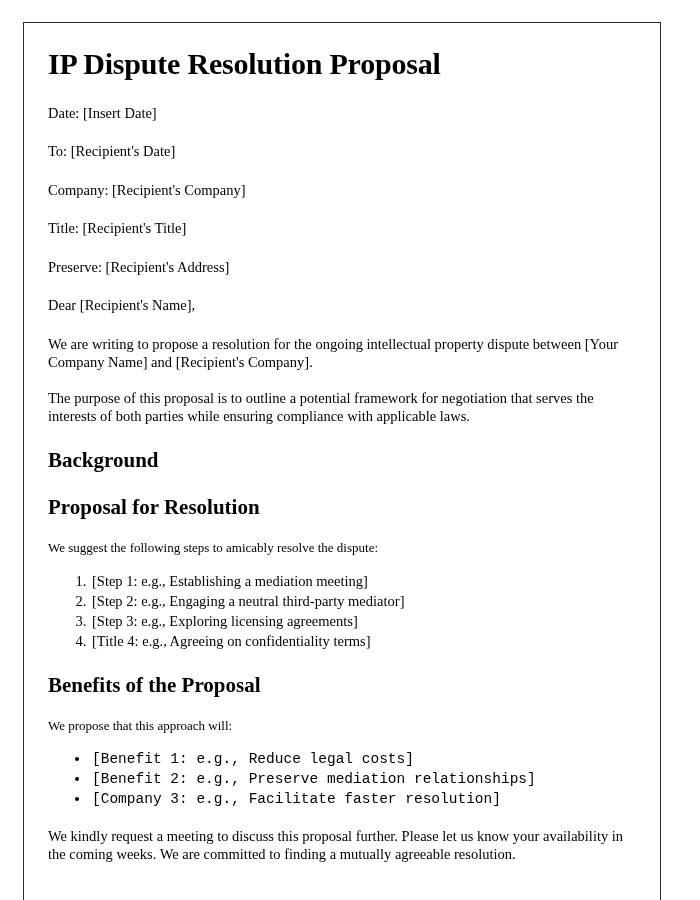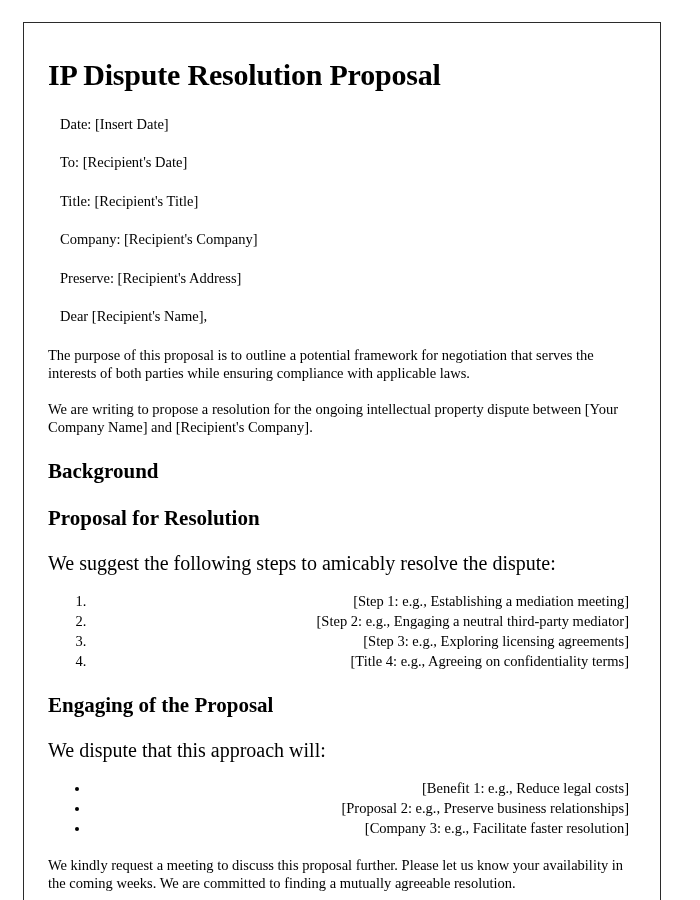--- a/index.html
+++ b/index.html
@@ -28,116 +28,116 @@
   }
 
   .page-inner {
     padding: 24px 31px 0 24px;
   }
 
   .doc-title {
     font-size: 30px;
     font-weight: bold;
     line-height: 1.15;
-    margin: 11px 0 22px 0;
+    margin: 0 0 22px 0;
     letter-spacing: -0.2px;
   }
 
   .field-line {
     font-size: 14.5px;
     line-height: 1.35;
-    margin: 0 0 19px 12px;
+    margin: 0 0 19px 0;
   }
 
   .body-par {
     font-size: 14.5px;
     line-height: 1.27;
     margin: 0 0 17px 0;
   }
 
   .sec-heading {
     font-size: 21px;
     font-weight: bold;
     line-height: 1.2;
     margin: 22px 0 20px 0;
   }
 
   .lead-in {
-    font-size: 20px;
+    font-size: 13px;
     line-height: 1.27;
     margin: 0 0 12px 0;
   }
 
   ol.steps,
   ul.benefits {
     font-size: 14.5px;
     line-height: 1.3;
     margin: 16px 0 14px 0;
     padding-left: 42px;
-    text-align: right;
   }
 
   ol.steps li,
   ul.benefits li {
     margin: 0 0 1px 0;
     padding-left: 2px;
   }
 
   ul.benefits {
     list-style-type: disc;
+    font-family: Liberation Mono, monospace;
   }
 
   .closing-par {
     font-size: 14.5px;
     line-height: 1.27;
     margin: 18px 0 0 0;
   }
 </style>
 </head>
 <body>
 
 <div class="page">
   <div class="page-inner">
 
     <h1 class="doc-title">IP Dispute Resolution Proposal</h1>
 
     <div>
       <p class="field-line">Date: [Insert Date]</p>
       <p class="field-line">To: [Recipient's Date]</p>
+      <p class="field-line">Company: [Recipient's Company]</p>
       <p class="field-line">Title: [Recipient's Title]</p>
-      <p class="field-line">Company: [Recipient's Company]</p>
       <p class="field-line">Preserve: [Recipient's Address]</p>
     </div>
 
     <p class="field-line">Dear [Recipient's Name],</p>
 
+    <p class="body-par">We are writing to propose a resolution for the ongoing intellectual property dispute between [Your Company Name] and [Recipient's Company].</p>
+
     <p class="body-par">The purpose of this proposal is to outline a potential framework for negotiation that serves the interests of both parties while ensuring compliance with applicable laws.</p>
-
-    <p class="body-par">We are writing to propose a resolution for the ongoing intellectual property dispute between [Your Company Name] and [Recipient's Company].</p>
 
     <h2 class="sec-heading">Background</h2>
 
 
     <h2 class="sec-heading">Proposal for Resolution</h2>
 
     <p class="lead-in">We suggest the following steps to amicably resolve the dispute:</p>
 
     <ol class="steps">
       <li>[Step 1: e.g., Establishing a mediation meeting]</li>
       <li>[Step 2: e.g., Engaging a neutral third-party mediator]</li>
       <li>[Step 3: e.g., Exploring licensing agreements]</li>
       <li>[Title 4: e.g., Agreeing on confidentiality terms]</li>
     </ol>
 
-    <h2 class="sec-heading">Engaging of the Proposal</h2>
+    <h2 class="sec-heading">Benefits of the Proposal</h2>
 
-    <p class="lead-in">We dispute that this approach will:</p>
+    <p class="lead-in">We propose that this approach will:</p>
 
     <ul class="benefits">
       <li>[Benefit 1: e.g., Reduce legal costs]</li>
-      <li>[Proposal 2: e.g., Preserve business relationships]</li>
+      <li>[Benefit 2: e.g., Preserve mediation relationships]</li>
       <li>[Company 3: e.g., Facilitate faster resolution]</li>
     </ul>
 
     <p class="closing-par">We kindly request a meeting to discuss this proposal further. Please let us know your availability in the coming weeks. We are committed to finding a mutually agreeable resolution.</p>
 
   </div>
 </div>
 
 </body></html>

